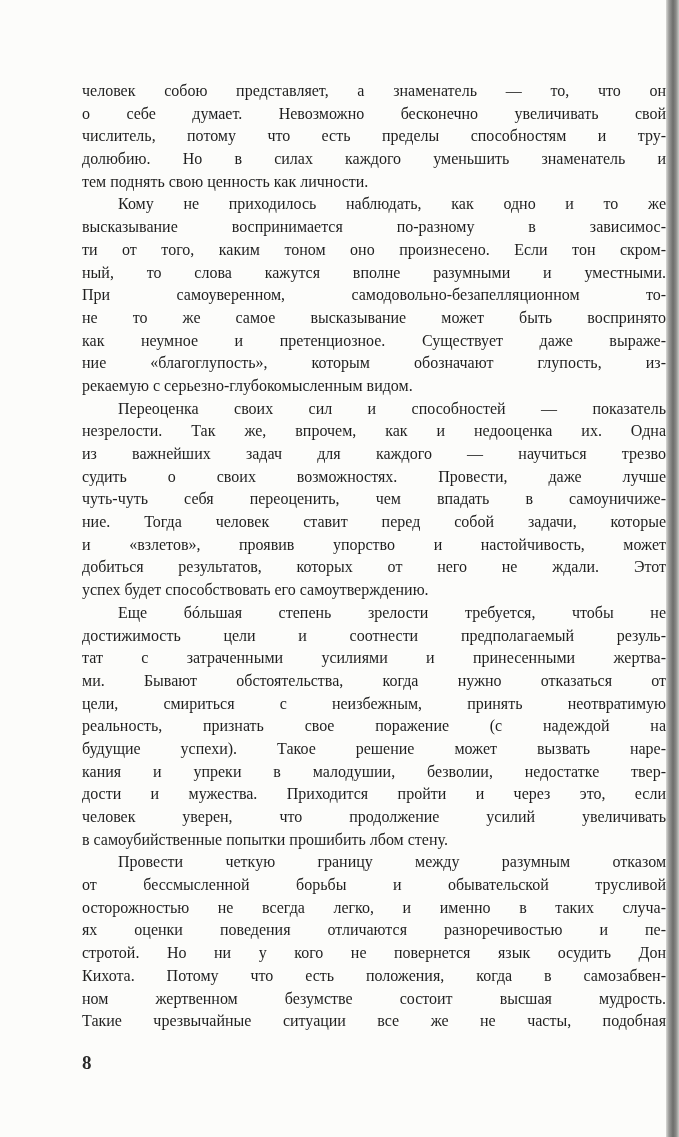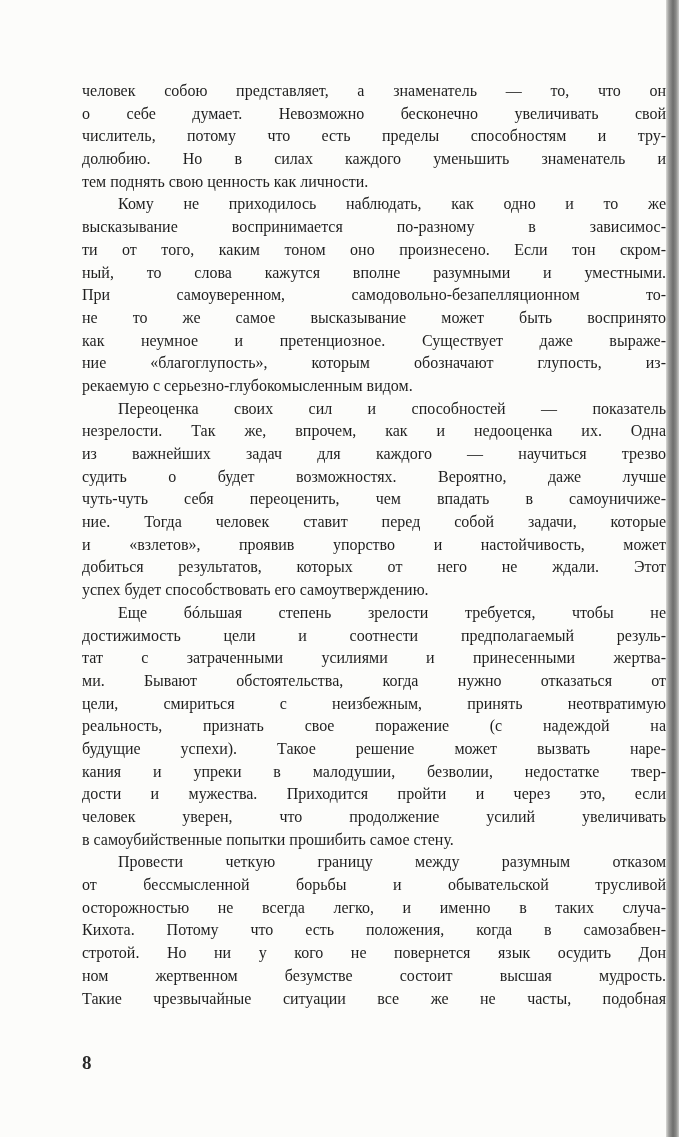--- a/index.html
+++ b/index.html
@@ -80,44 +80,45 @@
     <span class="line">ный, то слова кажутся вполне разумными и уместными.</span>
     <span class="line">При самоуверенном, самодовольно-безапелляционном то-</span>
     <span class="line">не то же самое высказывание может быть воспринято</span>
     <span class="line">как неумное и претенциозное. Существует даже выраже-</span>
     <span class="line">ние «благоглупость», которым обозначают глупость, из-</span>
     <span class="line last">рекаемую с серьезно-глубокомысленным видом.</span>
 
     <span class="line indent">Переоценка своих сил и способностей — показатель</span>
     <span class="line">незрелости. Так же, впрочем, как и недооценка их. Одна</span>
     <span class="line">из важнейших задач для каждого — научиться трезво</span>
-    <span class="line">судить о будет возможностях. Вероятно, даже лучше</span>
+    <span class="line">судить о своих возможностях. Провести, даже лучше</span>
     <span class="line">чуть-чуть себя переоценить, чем впадать в самоуничиже-</span>
     <span class="line">ние. Тогда человек ставит перед собой задачи, которые</span>
     <span class="line">и «взлетов», проявив упорство и настойчивость, может</span>
     <span class="line">добиться результатов, которых от него не ждали. Этот</span>
     <span class="line last">успех будет способствовать его самоутверждению.</span>
 
     <span class="line indent">Еще бóльшая степень зрелости требуется, чтобы не</span>
     <span class="line">достижимость цели и соотнести предполагаемый резуль-</span>
     <span class="line">тат с затраченными усилиями и принесенными жертва-</span>
     <span class="line">ми. Бывают обстоятельства, когда нужно отказаться от</span>
     <span class="line">цели, смириться с неизбежным, принять неотвратимую</span>
     <span class="line">реальность, признать свое поражение (с надеждой на</span>
     <span class="line">будущие успехи). Такое решение может вызвать наре-</span>
     <span class="line">кания и упреки в малодушии, безволии, недостатке твер-</span>
     <span class="line">дости и мужества. Приходится пройти и через это, если</span>
     <span class="line">человек уверен, что продолжение усилий увеличивать</span>
-    <span class="line last">в самоубийственные попытки прошибить самое стену.</span>
+    <span class="line last">в самоубийственные попытки прошибить лбом стену.</span>
 
     <span class="line indent">Провести четкую границу между разумным отказом</span>
     <span class="line">от бессмысленной борьбы и обывательской трусливой</span>
     <span class="line">осторожностью не всегда легко, и именно в таких случа-</span>
+    <span class="line">ях оценки поведения отличаются разноречивостью и пе-</span>
+    <span class="line">стротой. Но ни у кого не повернется язык осудить Дон</span>
     <span class="line">Кихота. Потому что есть положения, когда в самозабвен-</span>
-    <span class="line">стротой. Но ни у кого не повернется язык осудить Дон</span>
     <span class="line">ном жертвенном безумстве состоит высшая мудрость.</span>
     <span class="line">Такие чрезвычайные ситуации все же не часты, подобная</span>
   </div>
 
   <div class="page-number">8</div>
 </div>
 
 <div class="page-edge"></div>
 
 </body></html>

